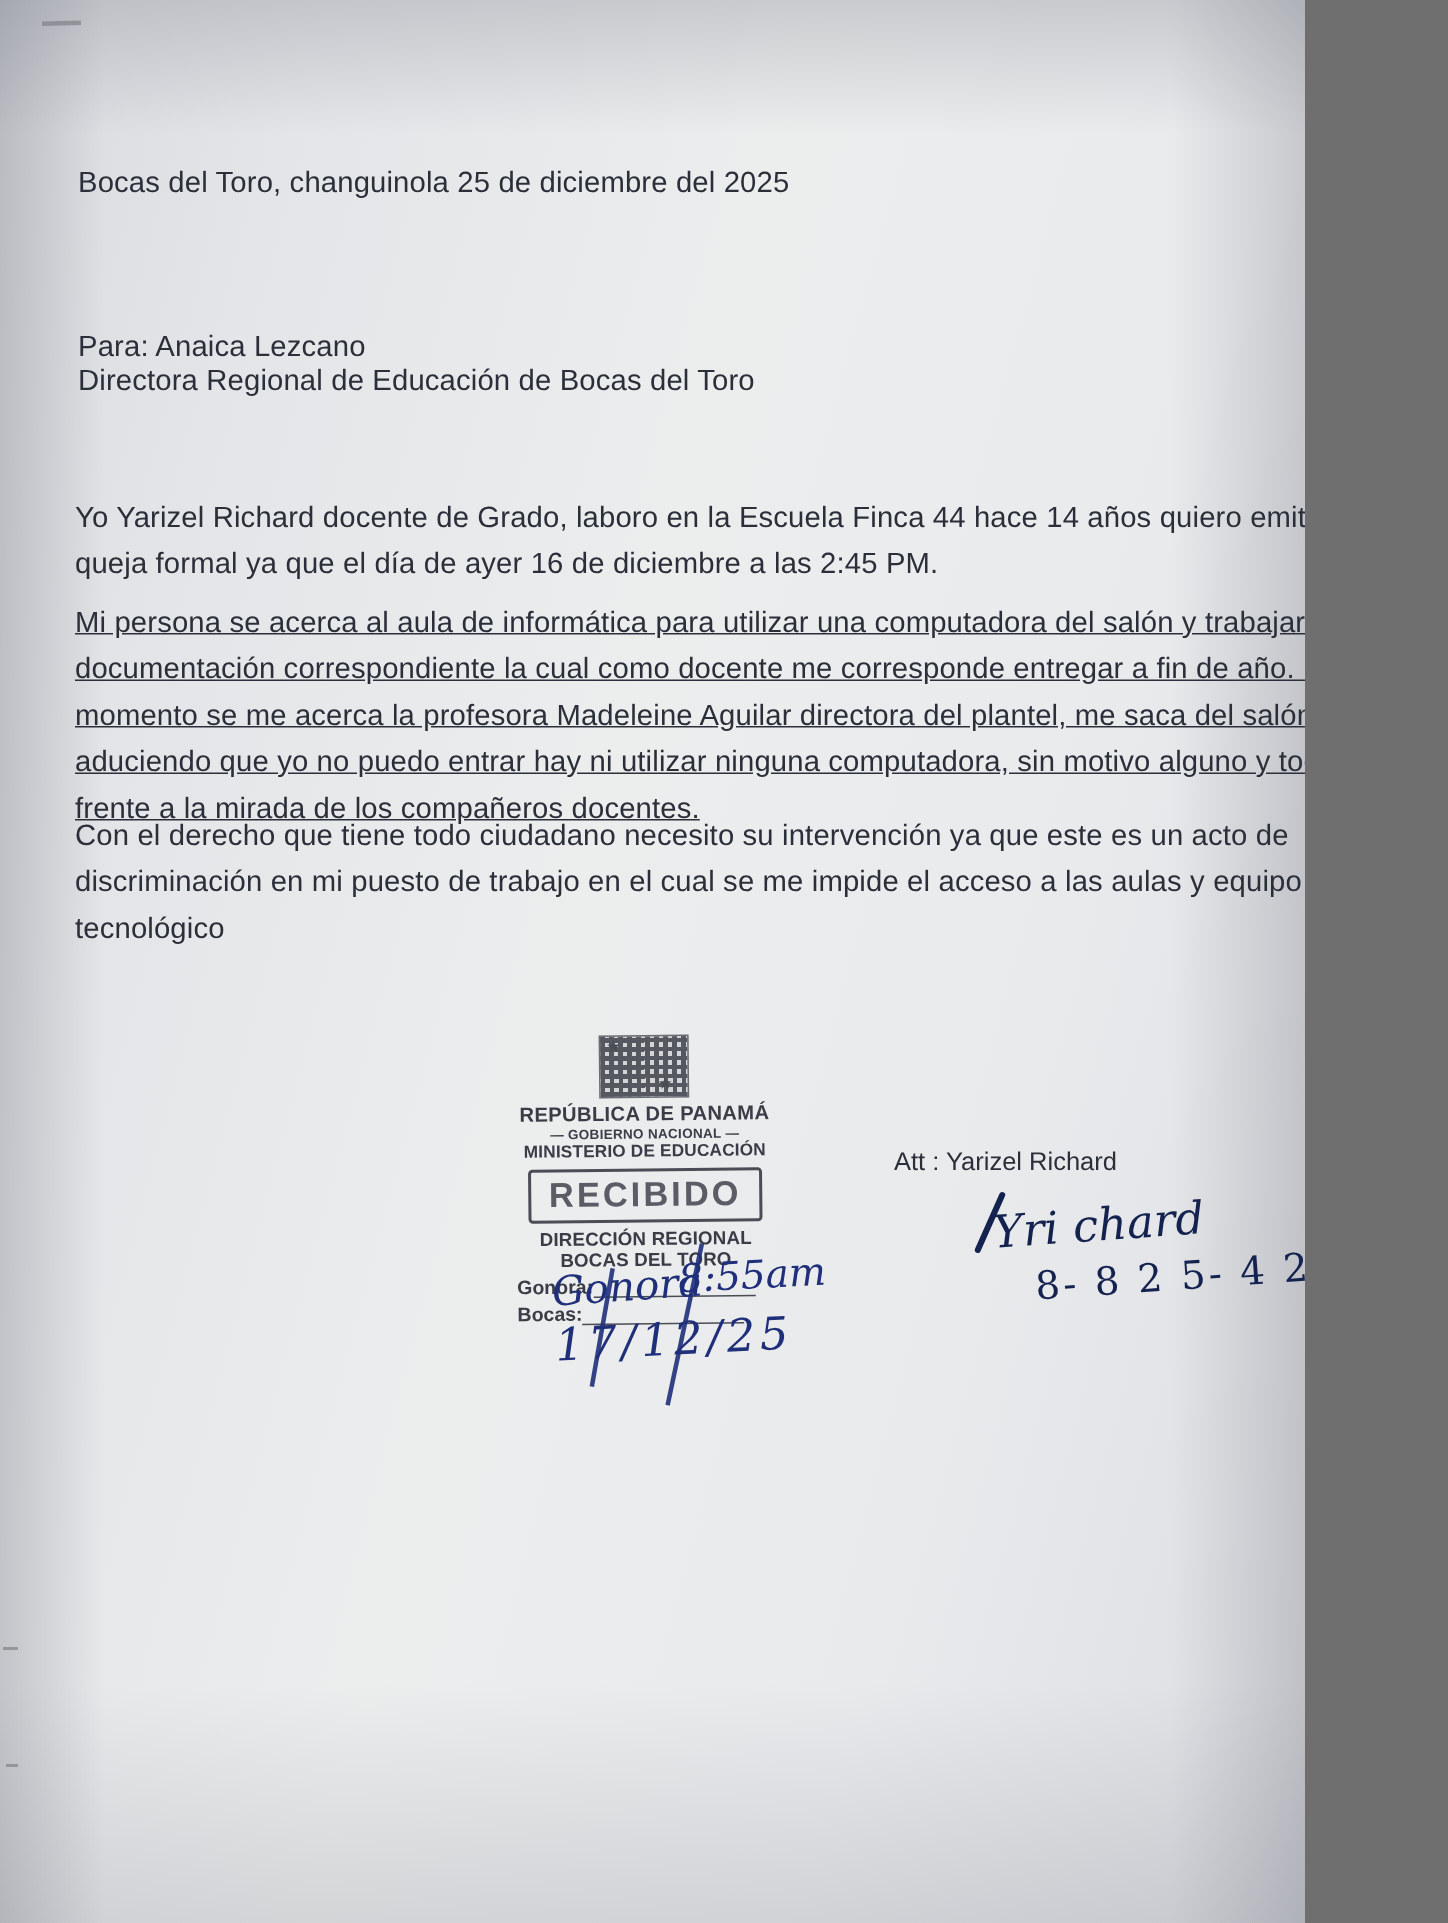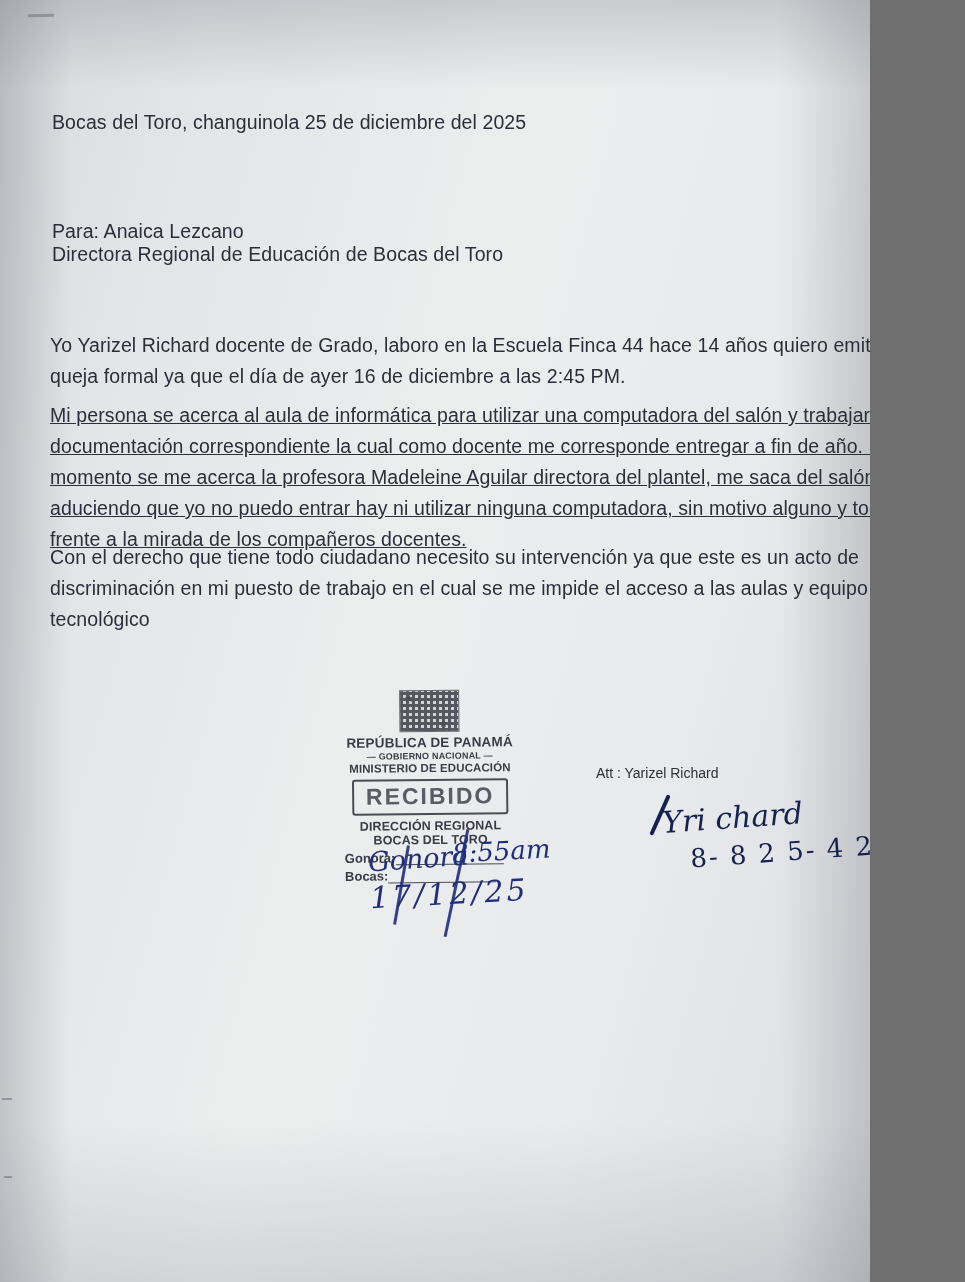--- a/index.html
+++ b/index.html
@@ -154,21 +154,21 @@
     width: 3px;
     opacity: .9;
   }
   .ink-slash1 { left: 455px; top: 828px; height: 110px; transform: rotate(12deg); }
   .ink-slash2 { left: 400px; top: 845px; height: 80px; transform: rotate(10deg); }
 
   
   .att-line {
     position: absolute;
     left: 596px; top: 765px;
-    font-size: 14px;
+    font-size: 17px;
     color: #2b2f3a;
     font-family: "Liberation Sans", sans-serif;
   }
   .sig-name {
     position: absolute;
     left: 662px; top: 800px;
     font-size: 30px;
     color: #14224f;
     font-family: "DejaVu Serif", serif;
     font-style: italic;

